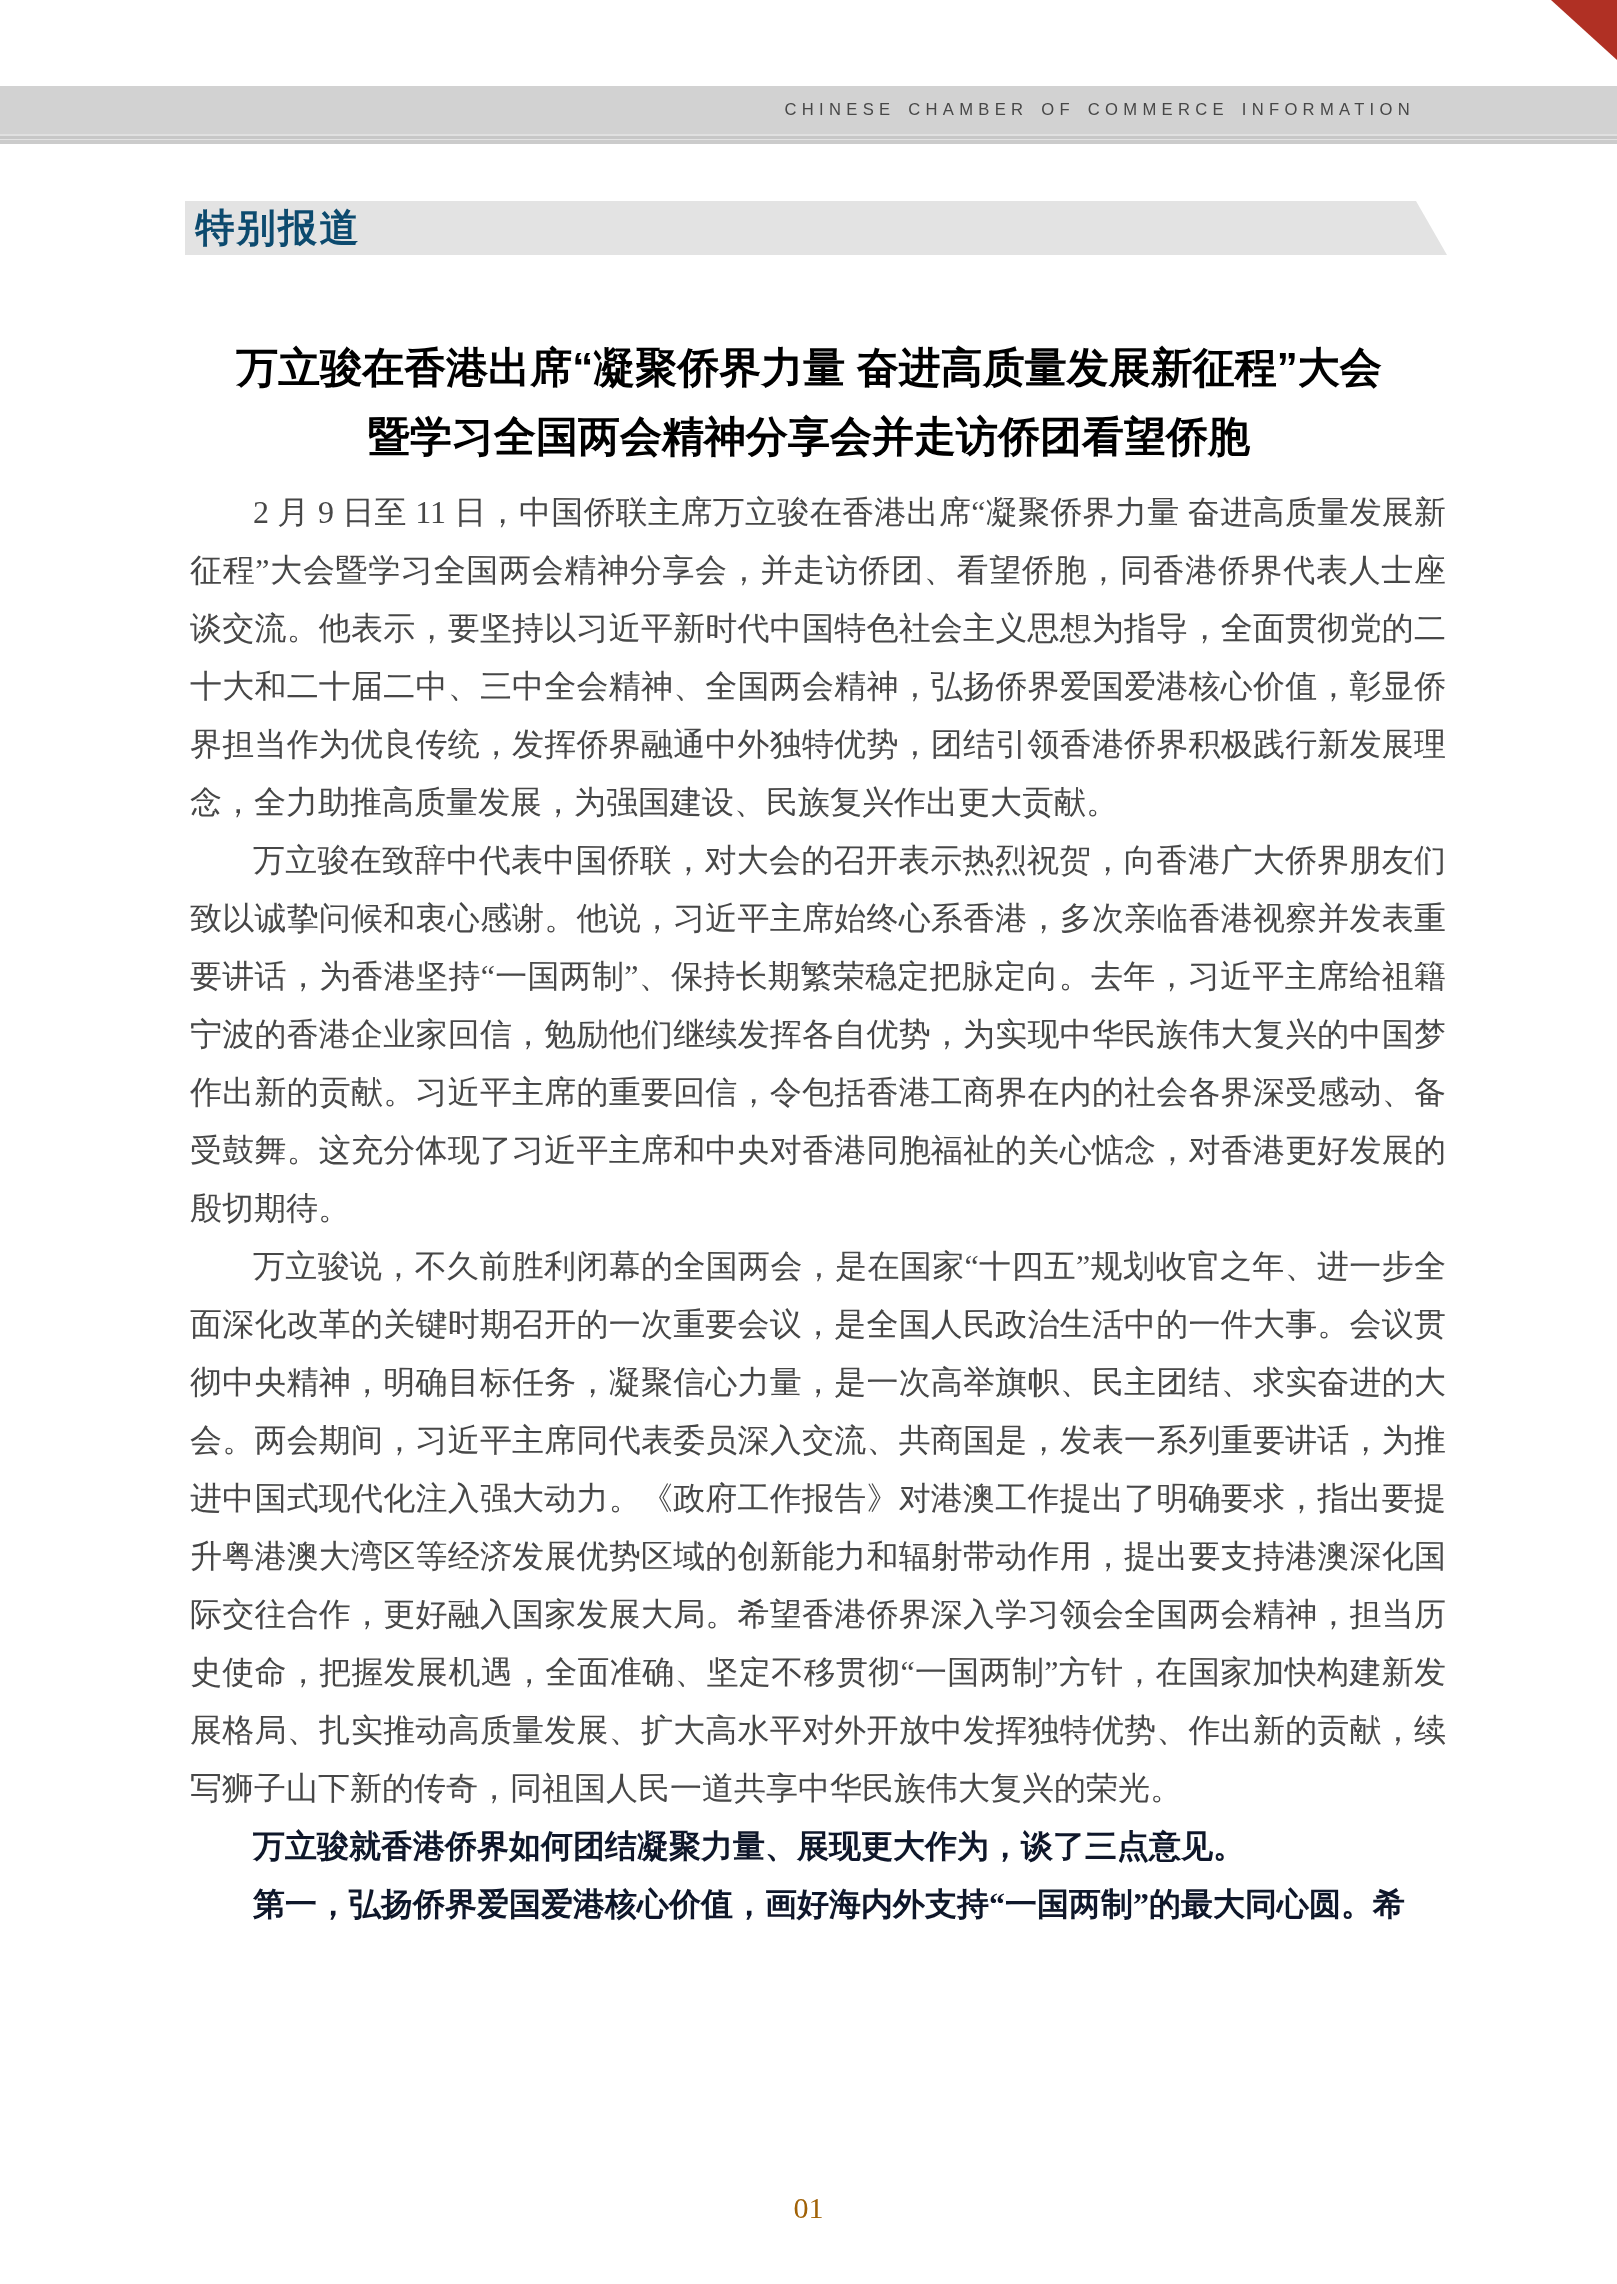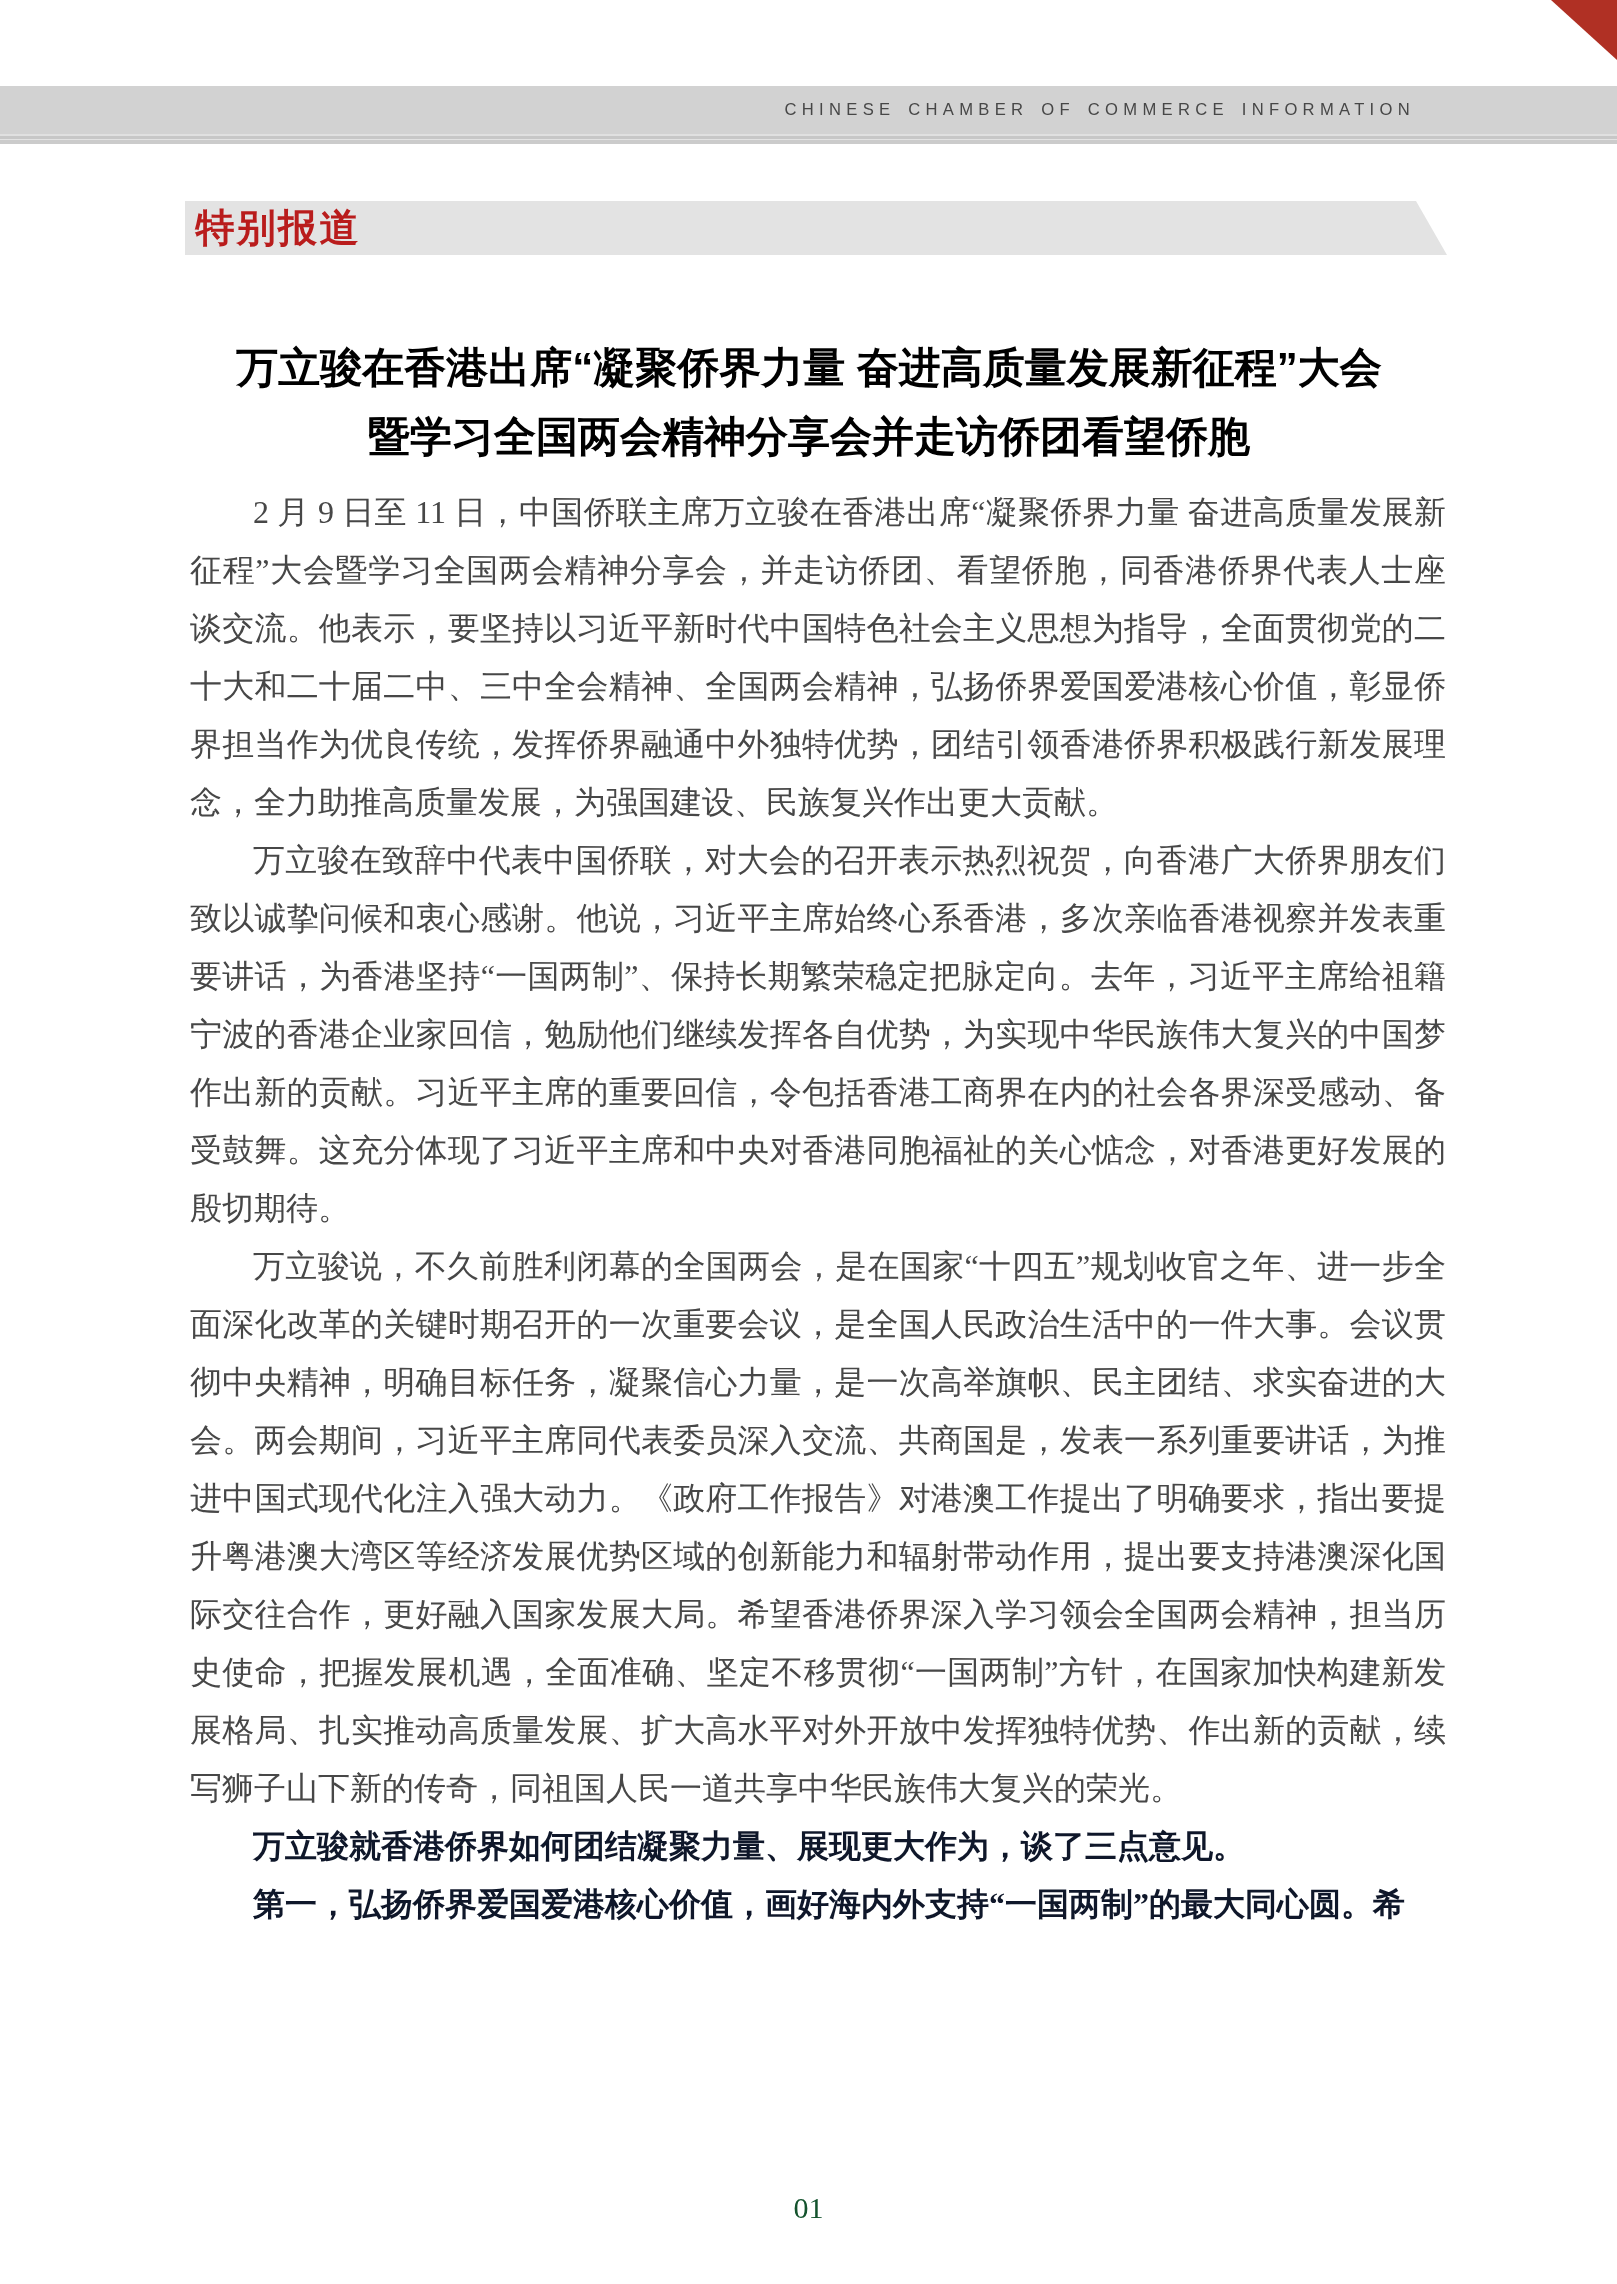--- a/index.html
+++ b/index.html
@@ -29,42 +29,42 @@
     background:linear-gradient(#e0e0e0 0 2.3px,#c7c7c7 2.3px 4.5px,#e3e3e3 4.5px 6px,#cbcbcb 6px 9.8px);
   }
   
   #banner{
     position:absolute;top:201px;left:185px;width:1262px;height:54px;
     background:#e3e3e3;
     clip-path:polygon(0 0,calc(100% - 31px) 0,100% 100%,0 100%);
     display:flex;align-items:center;
   }
   #banner .bannertext{
-    padding-left:10.5px;font-size:39px;font-weight:bold;color:#b91c1c;
+    padding-left:10.5px;font-size:39px;font-weight:bold;color:#0c4a6e;
     letter-spacing:2.3px;font-family:"Liberation Serif",serif;
   }
   
   #title{
     position:absolute;top:333px;left:181px;width:1256px;
     text-align:center;color:#000000;font-weight:bold;
     font-size:42px;line-height:69px;
     font-family:"Liberation Sans",sans-serif;
   }
   
   #bodytext{
     position:absolute;top:483px;left:190px;width:1256px;
     font-size:32px;line-height:58px;color:#474747;
     text-align:justify;text-justify:inter-ideograph;
   }
   #bodytext p{margin:0;text-indent:63px;}
   #bodytext p.em{font-weight:bold;color:#0f172a;}
   
   #pagenum{
     position:absolute;top:2191px;left:0;width:1617px;text-align:center;
-    font-size:30px;color:#14532d;font-family:"Liberation Serif",serif;
+    font-size:30px;color:#a16207;font-family:"Liberation Serif",serif;
   }
 </style>
 </head>
 <body>
 
 <div id="page">
 
   <div id="corner"></div>
 
   <div id="headerbar">

